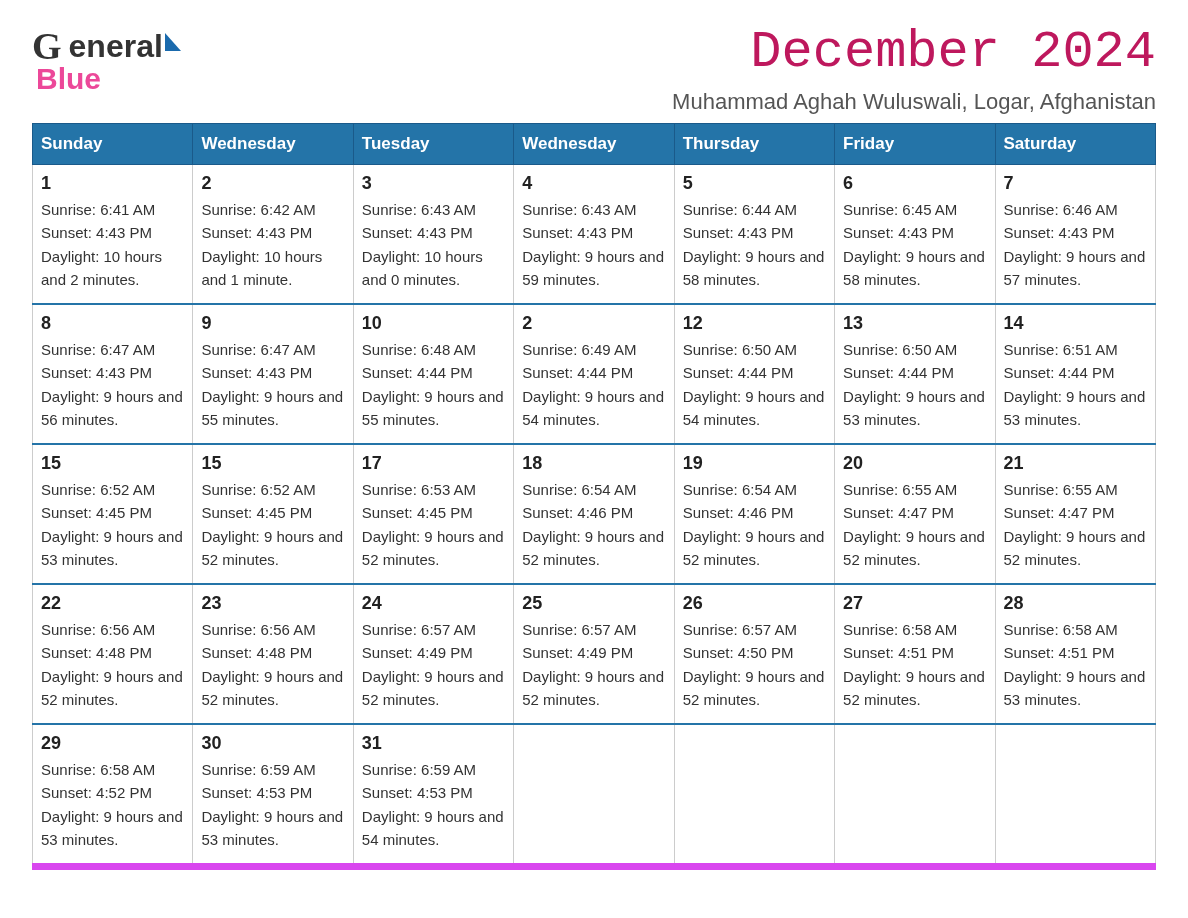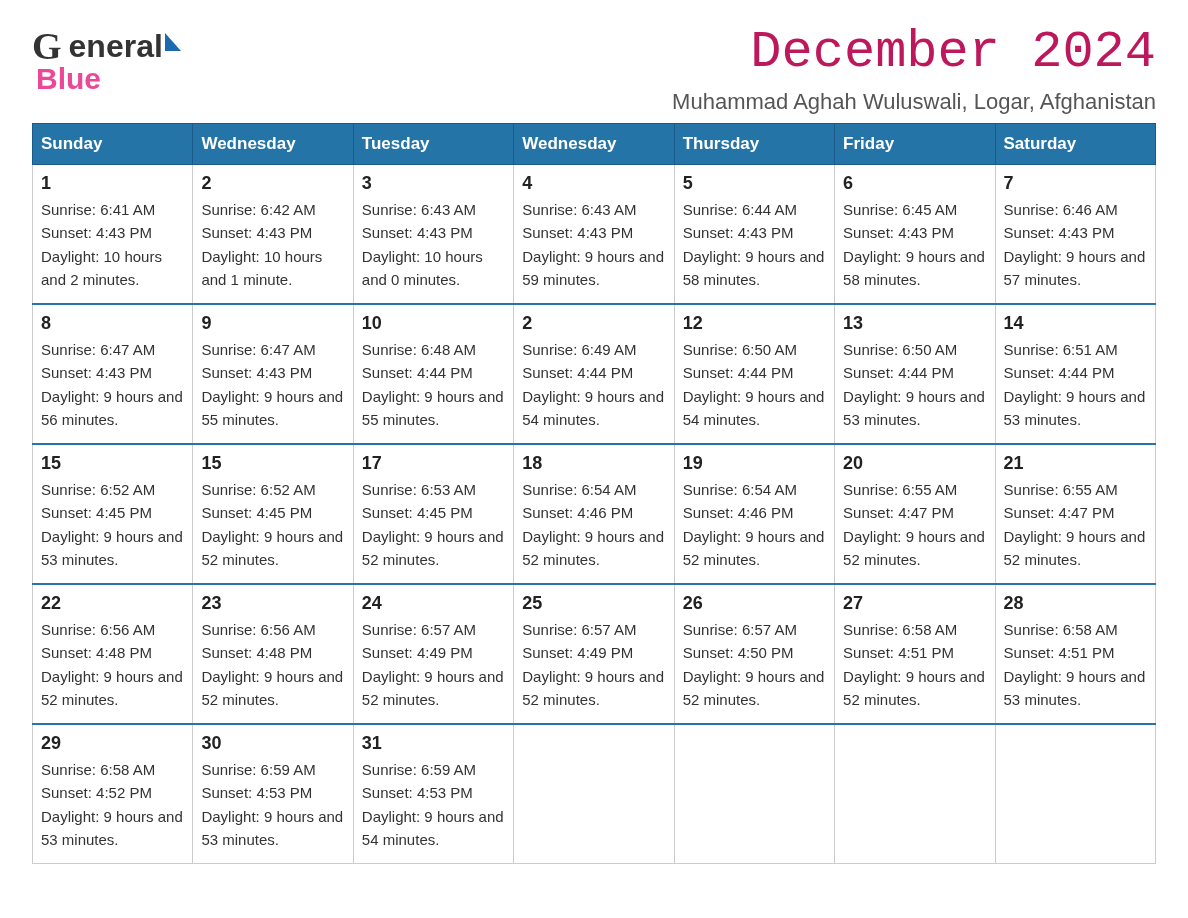--- a/index.html
+++ b/index.html
@@ -68,21 +68,21 @@
     }
     .day-info {
       font-size: 15px;
       color: #333;
       line-height: 1.55;
     }
     tbody tr {
       border-bottom: 2px solid #2474a8;
     }
     tbody tr:last-child {
-      border-bottom: 1px solid #d946ef;
+      border-bottom: 7px solid #d946ef;
     }
     .empty-cell {
       background: #fff;
     }
 
     
     .logo-svg {
       display: flex;
       align-items: center;
       margin-bottom: 0;

